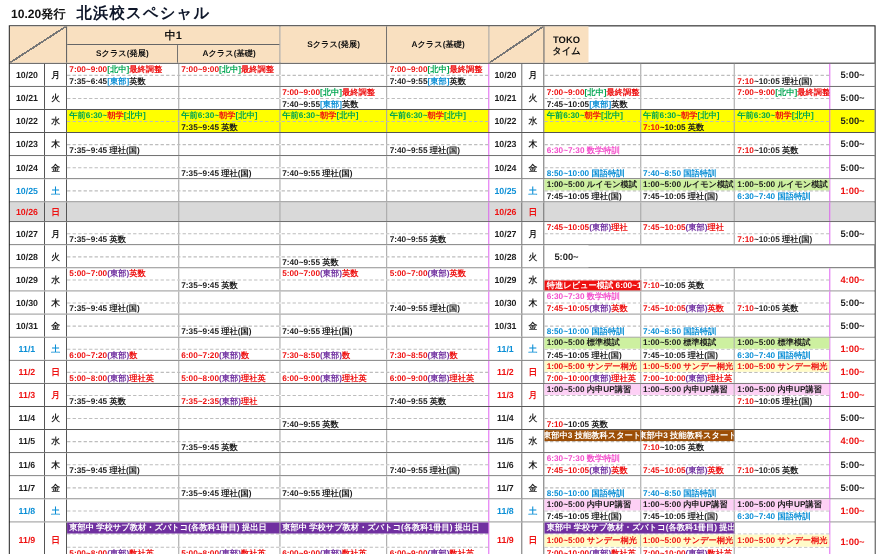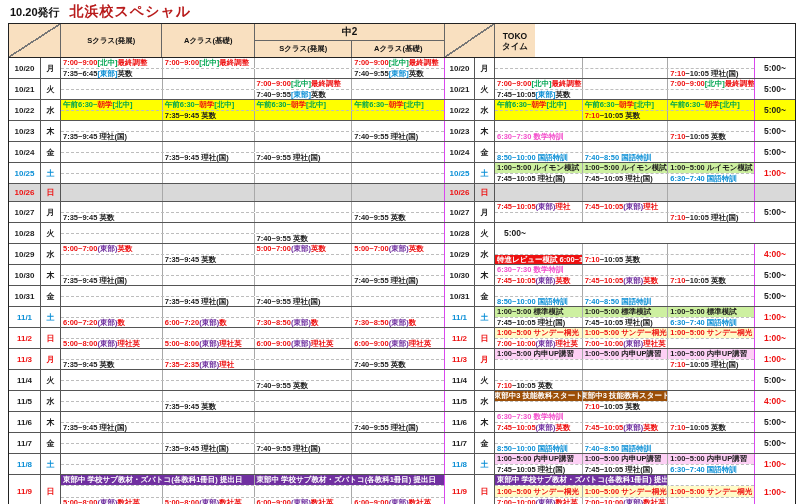--- a/index.html
+++ b/index.html
@@ -1,19 +1,19 @@
 <!DOCTYPE html>
 <html style="--tan: #f9e0c0;"><head>
 <meta charset="utf-8">
 <style>
   html,body{margin:0;padding:0;background:#ffffff;font-family:"Liberation Sans",sans-serif;}
   .sheet{width:800px;height:504px;overflow:hidden;position:relative;background:#fff;}
   .title{padding:3px 0 2px 10px;display:flex;align-items:baseline;gap:10px;}
   .title-issue{font-size:11px;font-weight:bold;color:#111;}
-  .title-name{font-size:14px;font-weight:bold;color:#b91c1c;letter-spacing:1px;}
+  .title-name{font-size:14px;font-weight:bold;color:#0f172a;letter-spacing:1px;}
   .table{margin-left:8px;width:788px;border:1.5px solid #222;box-sizing:border-box;}
   *{box-sizing:border-box;}
 
   
   .thead{display:flex;height:34px;border-bottom:1.5px solid #222;}
   .diag{background:var(--tan);border-right:1px solid #666;position:relative;}
   .diag:after{content:"";position:absolute;inset:0;
     background:linear-gradient(to bottom right,transparent 48.5%,#777 48.5%,#777 51.5%,transparent 51.5%);}
   .hgroup{display:flex;flex-direction:column;border-right:1px solid #666;}
   .gname{height:17px;background:var(--tan);border-bottom:1px solid #666;
@@ -46,27 +46,27 @@
 <div class="sheet">
   <div class="title">
     <span class="title-issue">10.20発行</span>
     <span class="title-name">北浜校スペシャル</span>
   </div>
 
   <div class="table">
     <div class="thead">
       <div class="diag" style="width:52px"></div>
       <div class="hgroup" style="width:194px">
+        <div class="gname">中1</div>
         <div class="gcols">
           <div style="width:102px">Sクラス(発展)</div>
           <div style="width:92px" class="lastc">Aクラス(基礎)</div>
         </div>
       </div>
       <div class="hgroup" style="width:190px">
-        <div class="gname">中2</div>
         <div class="gcols">
           <div style="width:98px">Sクラス(発展)</div>
           <div style="width:92px" class="lastc">Aクラス(基礎)</div>
         </div>
       </div>
       <div class="diag" style="width:50px"></div>
       <div class="tokohead">
         <span>TOKO</span>
         <span>タイム</span>
       </div>

